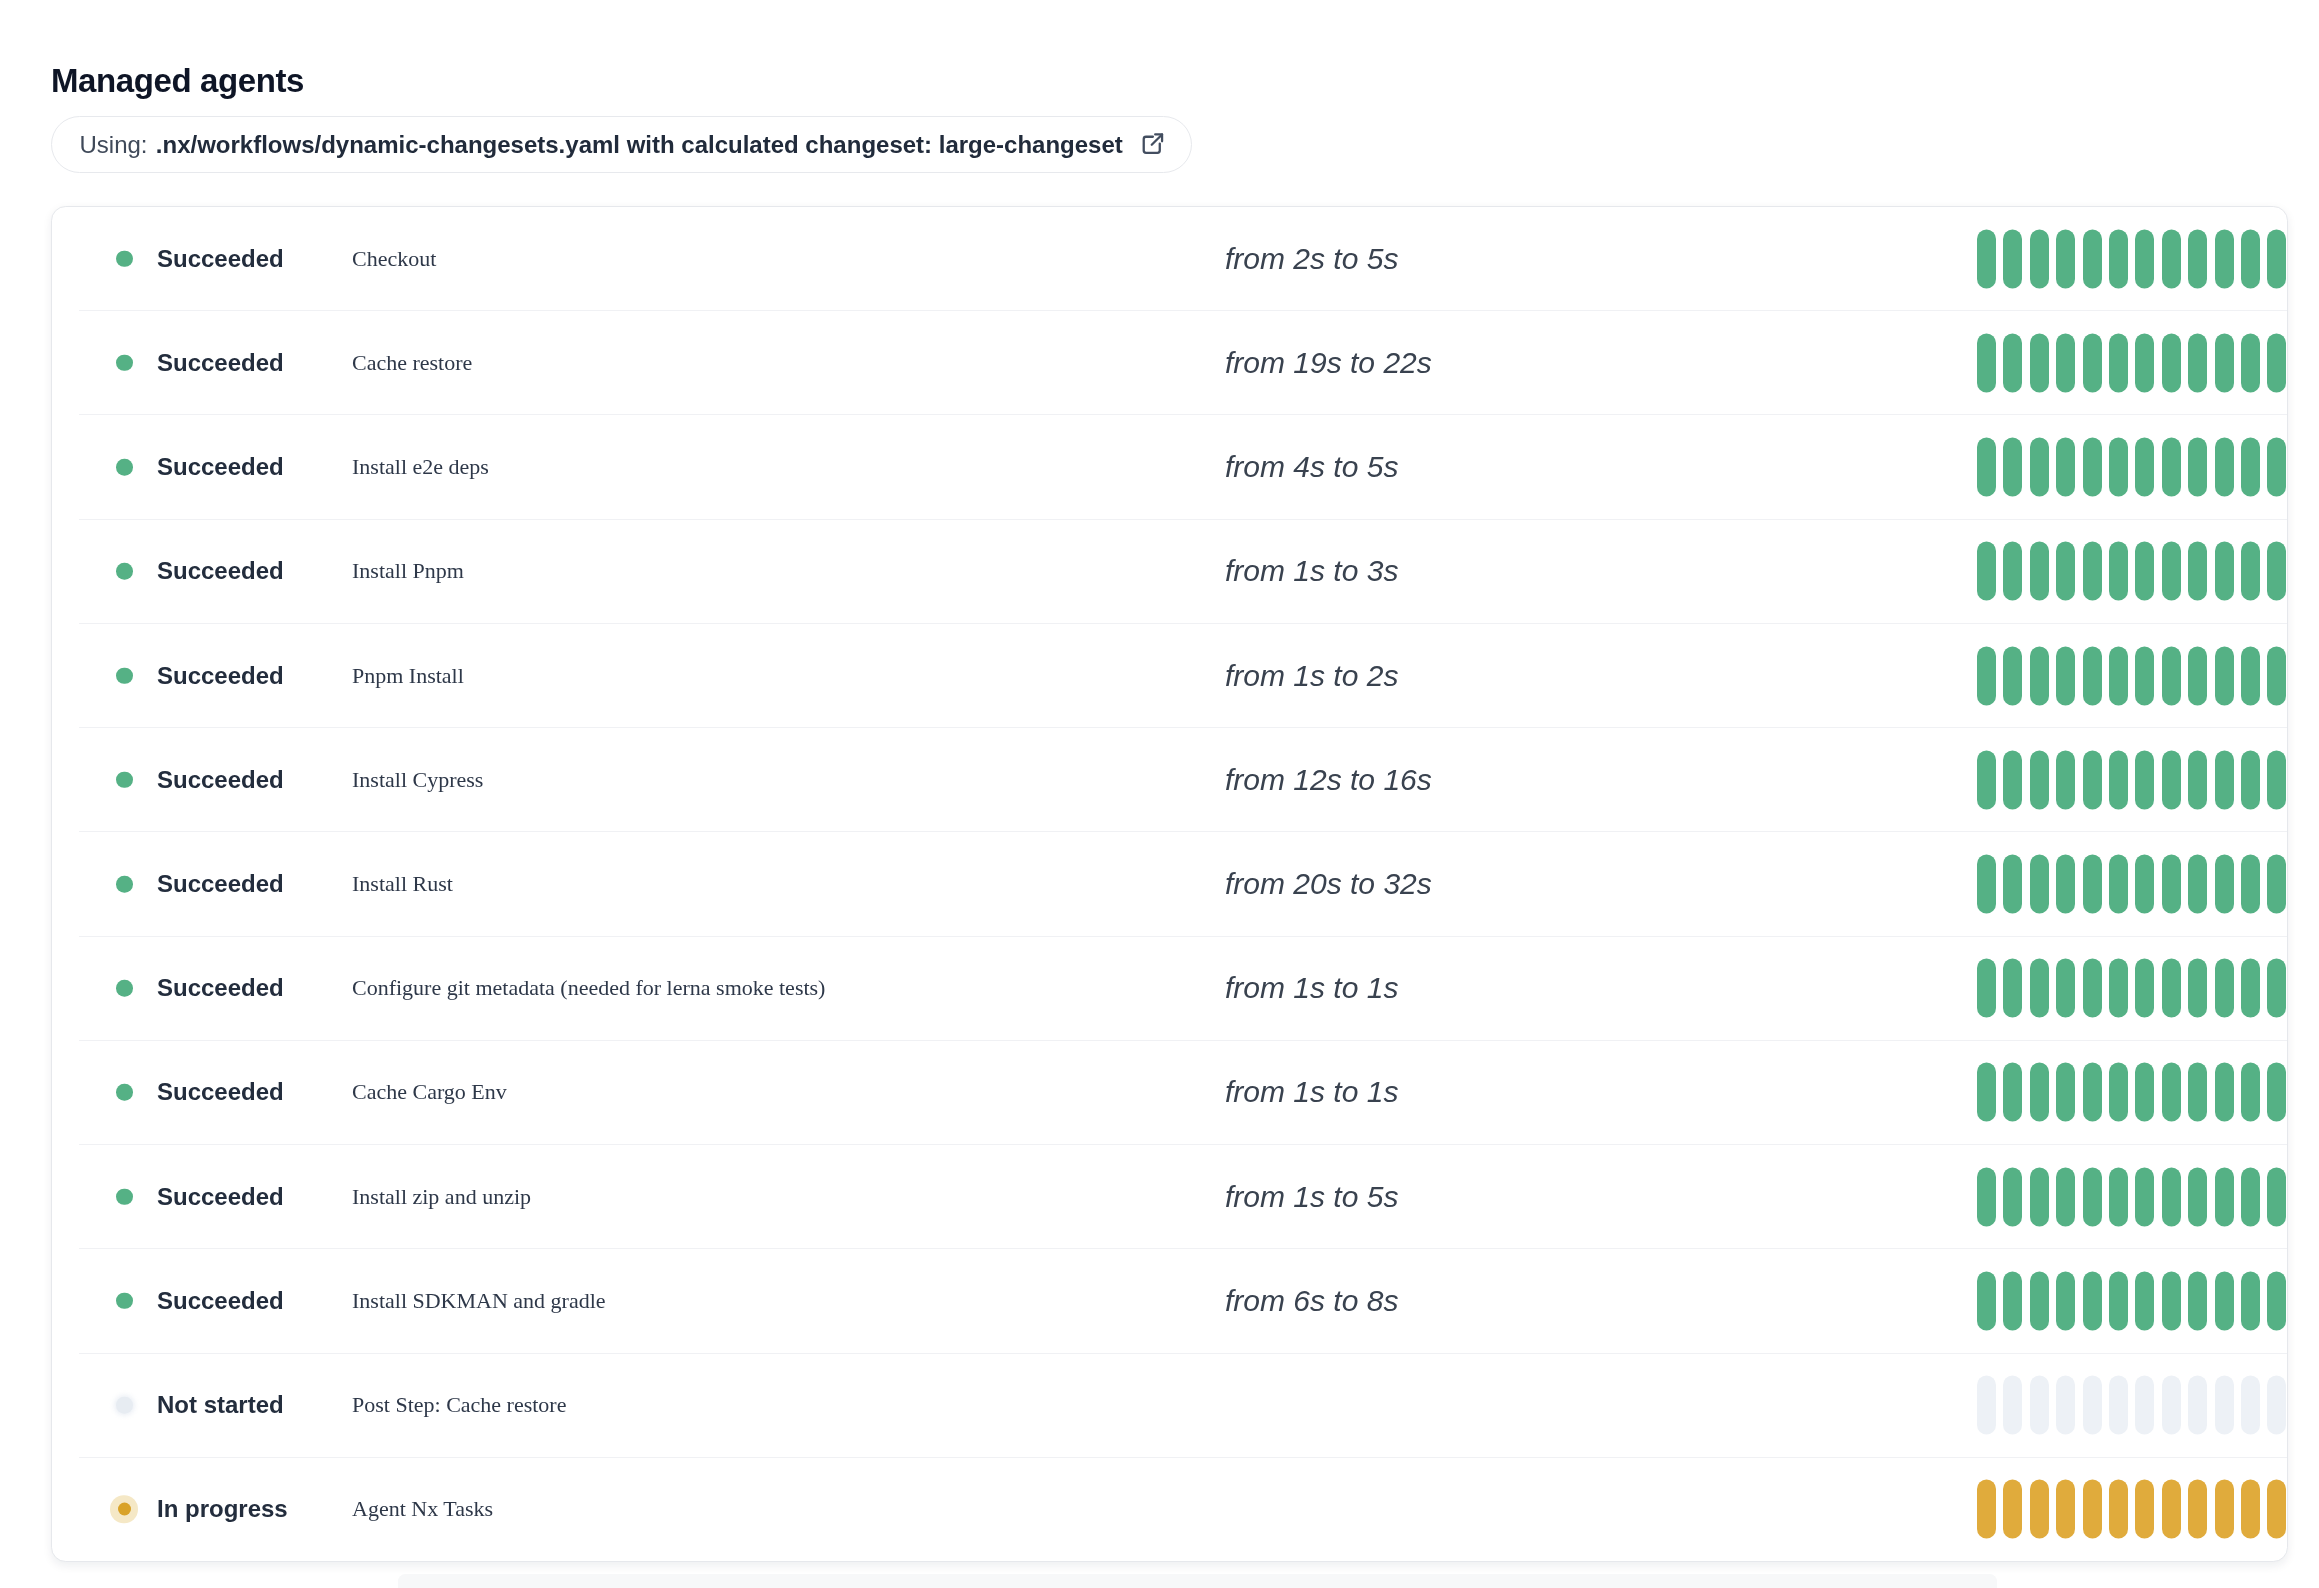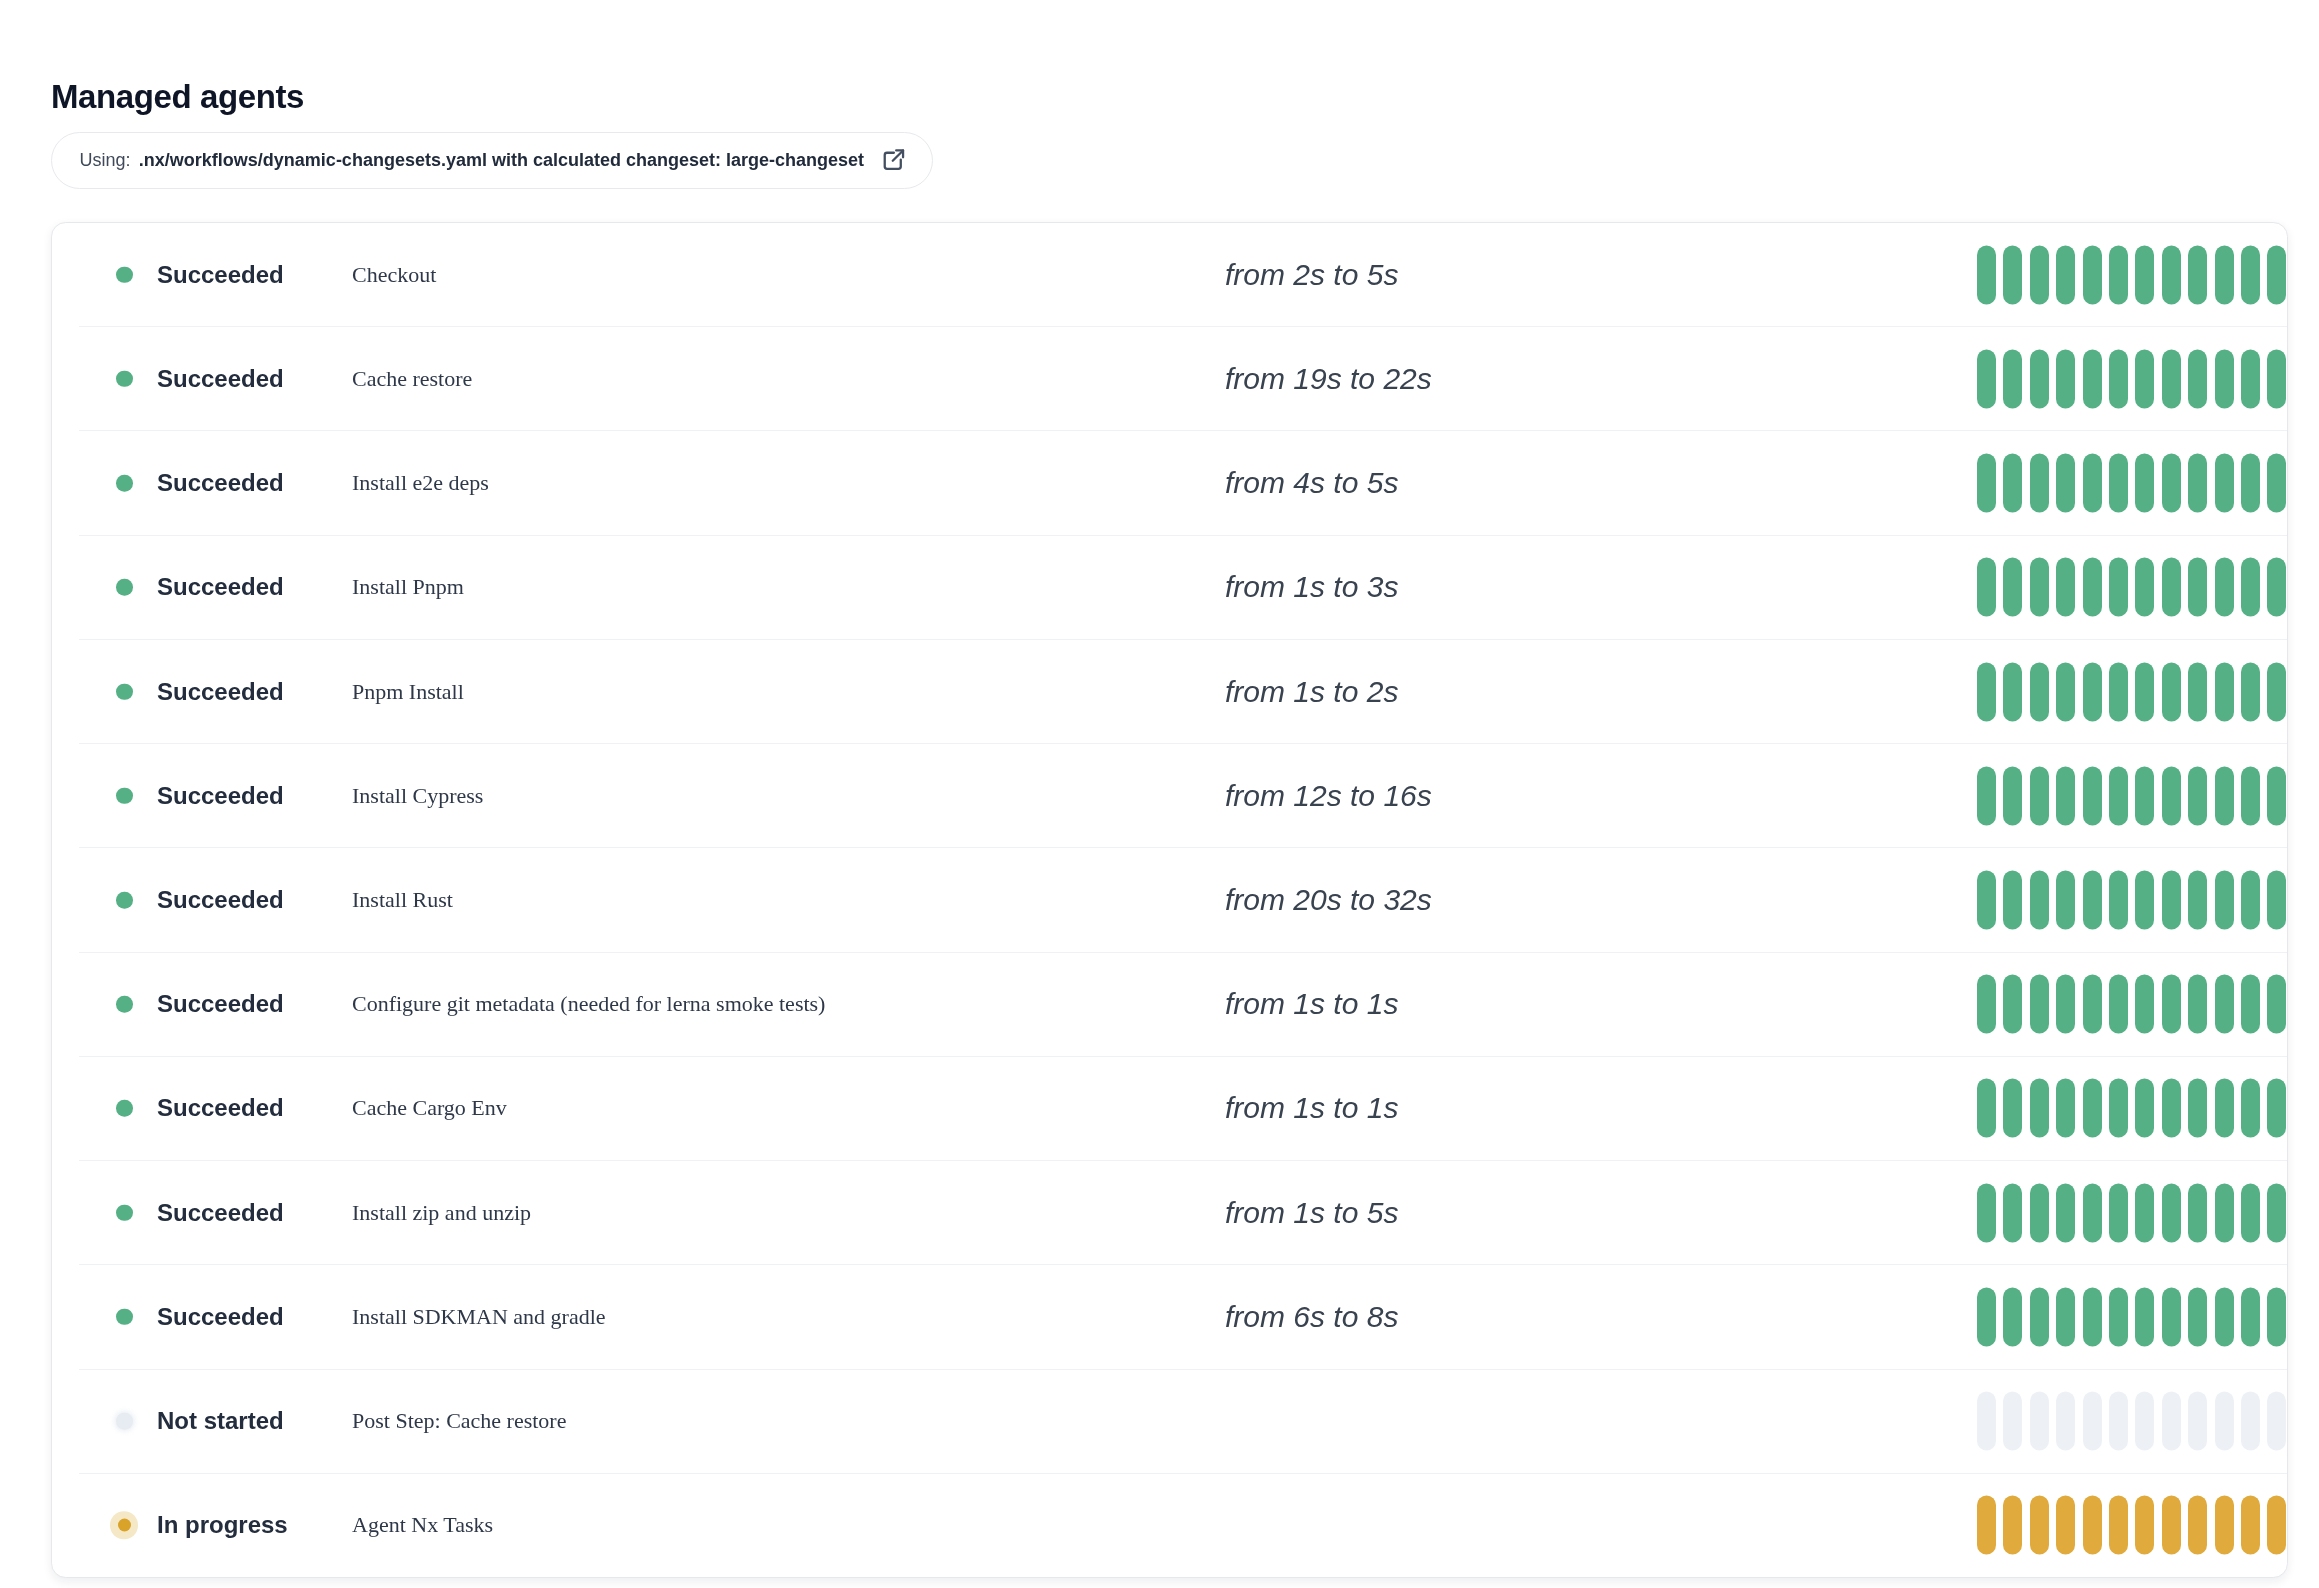--- a/index.html
+++ b/index.html
@@ -5,21 +5,21 @@
   html, body {
     margin: 0;
     padding: 0;
     width: 2320px;
     height: 1589px;
     background: #ffffff;
     overflow: hidden;
     font-family: "Liberation Sans", sans-serif;
     -webkit-font-smoothing: antialiased;
   }
-  .page { position: relative; width: 2320px; height: 1358px; margin-top: 16px; }
+  .page { position: relative; width: 2320px; height: 1358px; }
 
   
   .page-title {
     position: absolute;
     left: 51px;
     top: 40px;
     font-size: 33px;
     font-weight: 700;
     letter-spacing: -0.4px;
     color: #0e1526;
@@ -31,21 +31,21 @@
     left: 51px;
     top: 116px;
     height: 57px;
     display: inline-flex;
     align-items: center;
     padding: 0 26px 0 27.5px;
     border: 1.8px solid #e7e9ed;
     border-radius: 31px;
     background: #ffffff;
     box-sizing: border-box;
-    font-size: 18px;
+    font-size: 24px;
     color: #212b3b;
     cursor: pointer;
     white-space: nowrap;
   }
   .workflow-banner .prefix {
     color: #3f4959;
     font-weight: 400;
     margin-right: 8.3px;
   }
   .workflow-banner .path {

